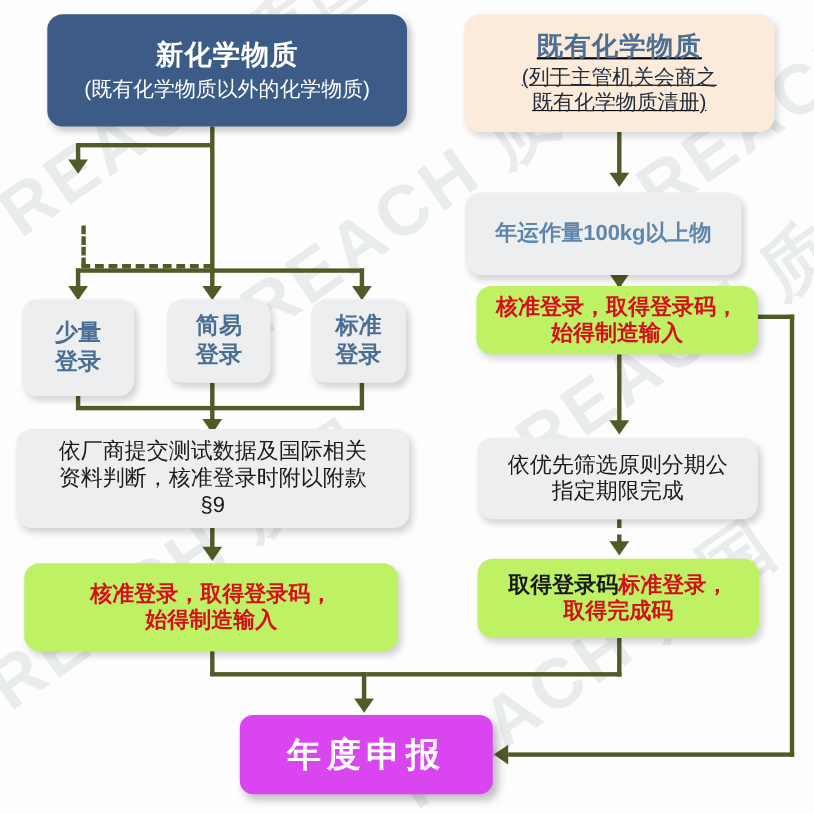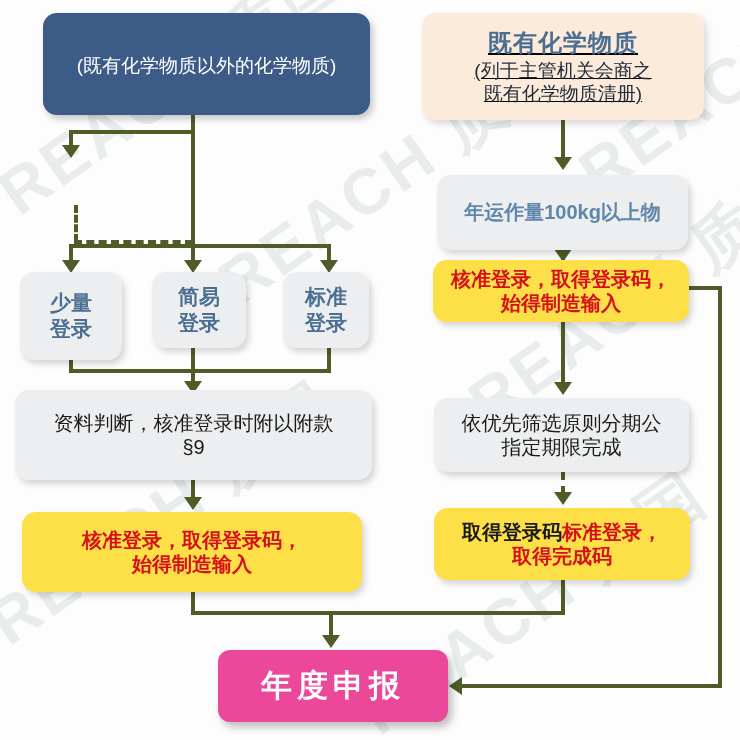--- a/index.html
+++ b/index.html
@@ -26,25 +26,25 @@
 
   .box-cream{background:#fceada;box-shadow:3px 4px 7px rgba(0,0,0,.14);text-decoration:underline;}
   .box-cream .t1{font-size:24px;font-weight:700;color:#4b6f93;letter-spacing:1px;}
   .box-cream .t2{font-size:19px;font-weight:400;color:#1f2b3a;margin-top:2px;}
 
   .box-gray{background:#eceeef;box-shadow:3px 4px 6px rgba(0,0,0,.16);}
   .box-gray .gtxt{font-size:20px;color:#1a1a1a;}
   .box-gray .btxt{font-size:21px;font-weight:700;color:#4b6f93;}
   .box-gray .stxt{font-size:20px;font-weight:700;color:#5f86ab;}
 
-  .box-peach{background:#fde047;box-shadow:3px 4px 6px rgba(0,0,0,.16);}
+  .box-peach{background:#bef264;box-shadow:3px 4px 6px rgba(0,0,0,.16);}
   .box-peach .rtxt{font-size:20px;font-weight:700;color:#d6101a;}
   .box-peach .ktxt{font-size:20px;font-weight:700;color:#1a1a1a;}
 
-  .box-red{background:#ec4899;border-radius:12px;
+  .box-red{background:#d946ef;border-radius:12px;
            box-shadow:4px 5px 8px rgba(0,0,0,.26);}
   .box-red .rdtxt{font-size:31px;font-weight:700;color:#ffffff;letter-spacing:5px;}
 
   
   .ln{position:absolute;background:#4f5c27;}
   .ln.dash-h{background:none;border-top:4px dashed #4f5c27;height:0;}
   .ln.dash-v{background:none;border-left:4px dashed #4f5c27;width:0;}
   .arrow{position:absolute;width:0;height:0;}
   .arrow.down{border-left:9px solid transparent;border-right:9px solid transparent;
               border-top:13px solid #4f5c27;}
@@ -108,20 +108,21 @@
 
   <div class="ln" style="left:561px;top:580px;width:4px;height:35px;"></div>
   <div class="ln" style="left:333px;top:611px;width:232px;height:4px;"></div>
 
   <div class="ln" style="left:668px;top:286px;width:54px;height:4px;"></div>
   <div class="ln" style="left:718px;top:286px;width:4px;height:402px;"></div>
   <div class="ln" style="left:462px;top:684px;width:260px;height:4px;"></div>
   <div class="arrow left" style="left:449px;top:677px;"></div>
 
   <div class="box box-navy" style="left:43px;top:13px;width:327px;height:102px;">
+    <div class="t1">新化学物质</div>
     <div class="t2">(既有化学物质以外的化学物质)</div>
   </div>
 
   <div class="box box-cream" style="left:422px;top:13px;width:282px;height:107px;">
     <div class="t1">既有化学物质</div>
     <div class="t2">(列于主管机关会商之</div>
     <div class="t2" style="margin-top:0;text-align:right;">既有化学物质清册)</div>
   </div>
 
   <div class="box box-gray" style="left:20px;top:272px;width:102px;height:88px;">
@@ -133,30 +134,31 @@
     <div class="btxt">简易</div>
     <div class="btxt">登录</div>
   </div>
 
   <div class="box box-gray" style="left:283px;top:272px;width:86px;height:76px;">
     <div class="btxt">标准</div>
     <div class="btxt">登录</div>
   </div>
 
   <div class="box box-gray" style="left:15px;top:390px;width:357px;height:90px;">
+    <div class="gtxt">依厂商提交测试数据及国际相关</div>
     <div class="gtxt">资料判断，核准登录时附以附款</div>
     <div class="gtxt">§9</div>
   </div>
 
   <div class="box box-peach" style="left:22px;top:512px;width:340px;height:80px;">
     <div class="rtxt">核准登录，取得登录码，</div>
     <div class="rtxt">始得制造输入</div>
   </div>
 
-  <div class="box box-gray" style="left:437px;top:175px;width:251px;height:75px;gap:40px;">
+  <div class="box box-gray" style="left:423px;top:175px;width:251px;height:75px;gap:40px;">
     <div class="stxt">年运作量100kg以上物</div>
   </div>
 
   <div class="box box-peach" style="left:433px;top:260px;width:256px;height:62px;">
     <div class="rtxt">核准登录，取得登录码，</div>
     <div class="rtxt">始得制造输入</div>
   </div>
 
   <div class="box box-gray" style="left:434px;top:398px;width:255px;height:74px;">
     <div class="gtxt">依优先筛选原则分期公</div>

